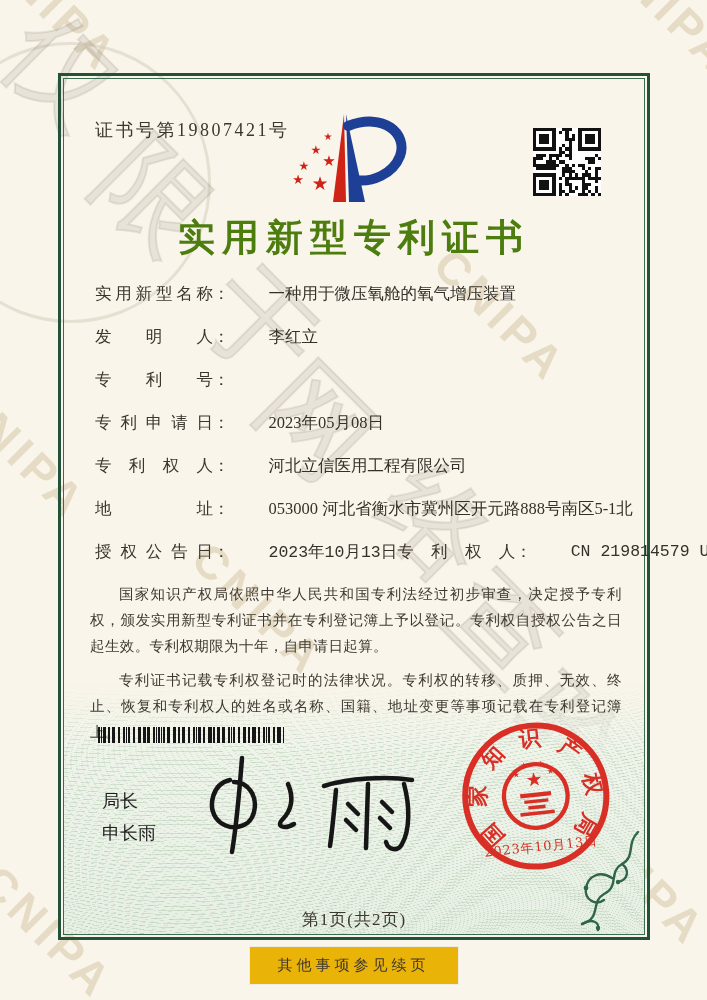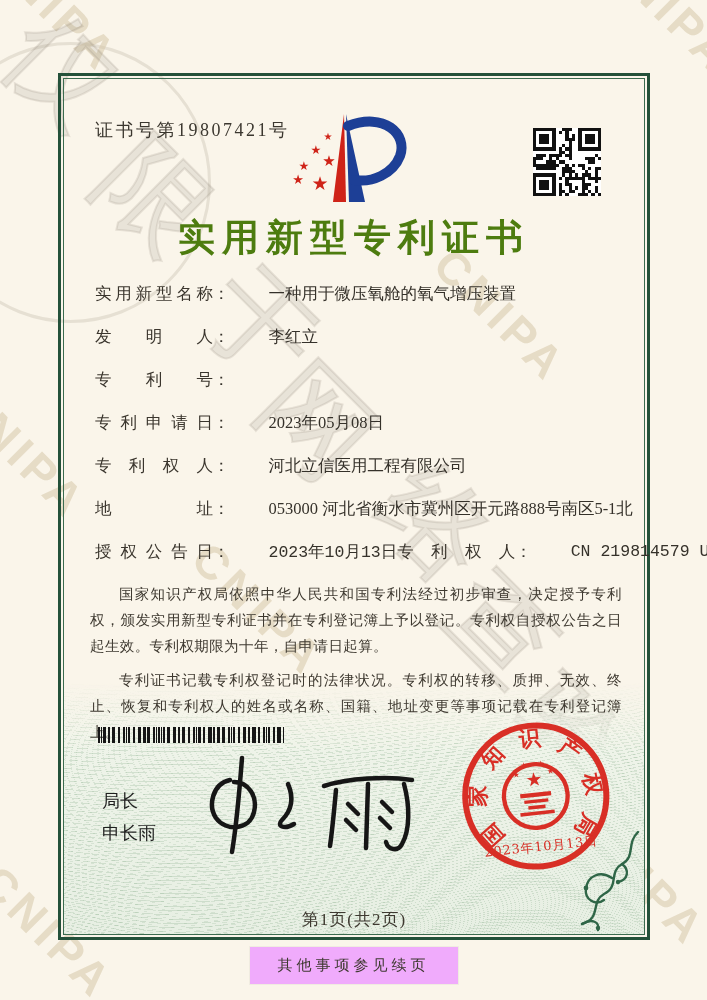--- a/index.html
+++ b/index.html
@@ -62,21 +62,21 @@
            font-family:Liberation Mono, monospace;
            font-size:18px;color:#1f1f1f;line-height:32px;}
   .signature{position:absolute;left:196px;top:750px;z-index:2;}
   .seal{position:absolute;left:450px;top:710px;z-index:3;opacity:.95;transform:rotate(-6deg);}
   .flourish{position:absolute;left:552px;top:826px;z-index:2;}
 
   
   .page-num{position:absolute;left:58px;width:592px;top:908px;text-align:center;
             font-size:17px;letter-spacing:1px;color:#3e3930;z-index:2;}
   .footer-note{position:absolute;left:0;width:707px;top:946px;text-align:center;z-index:2;}
-  .footer-note span{display:inline-block;background:#f0abfc;border:1px solid #f0ece0;
+  .footer-note span{display:inline-block;background:#eab308;border:1px solid #f0ece0;
             padding:9px 28px;font-size:15px;letter-spacing:4px;color:#3e3930;}
 </style>
 </head>
 <body>
 
 <div class="page">
 
   <div class="wm wm-circle"></div>
   <div class="wm wm-brand" style="left:-30px;top:-22px;">CNIPA</div>
   <div class="wm wm-brand" style="left:585px;top:-20px;">CNIPA</div>

